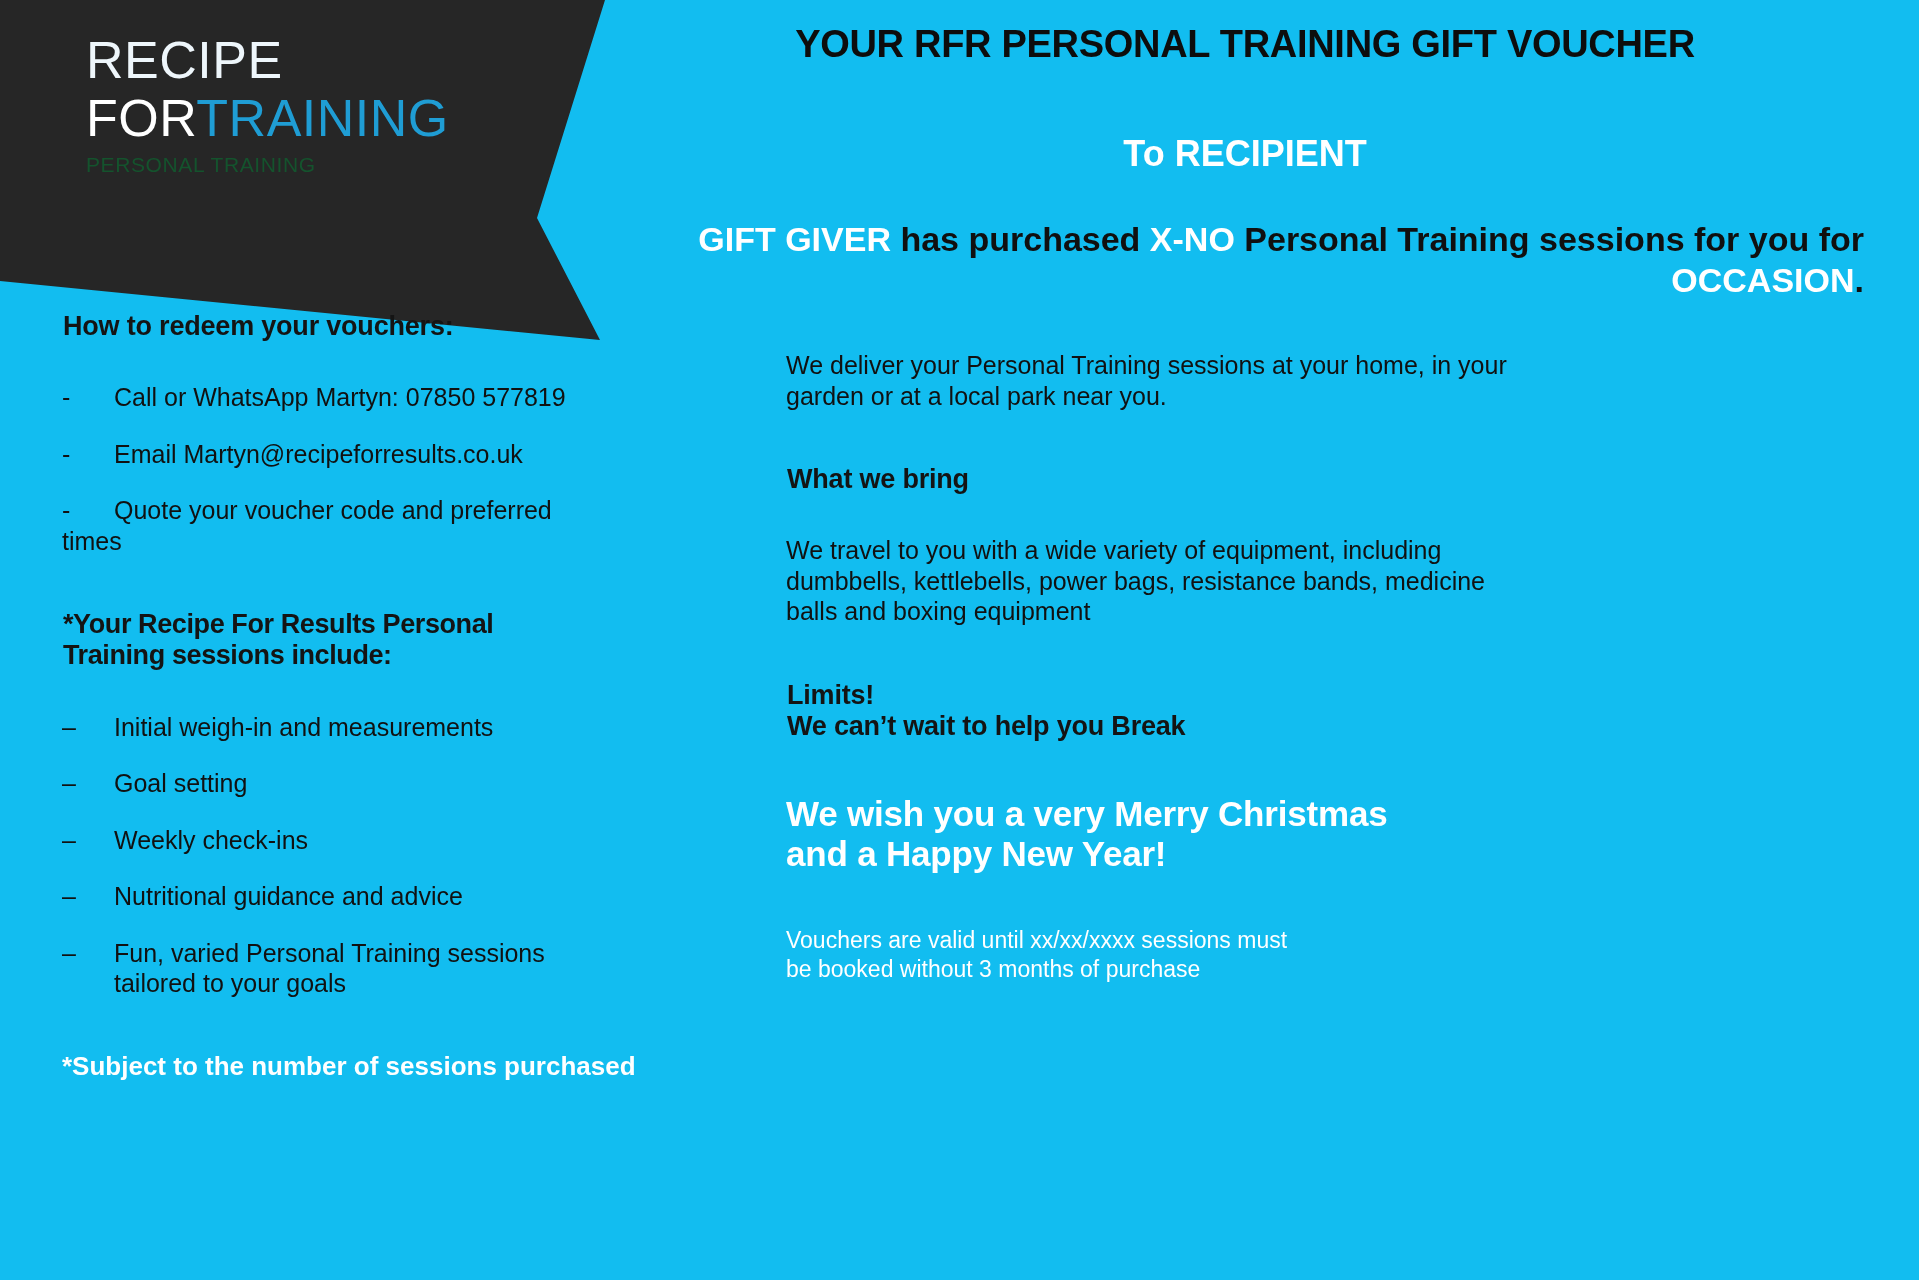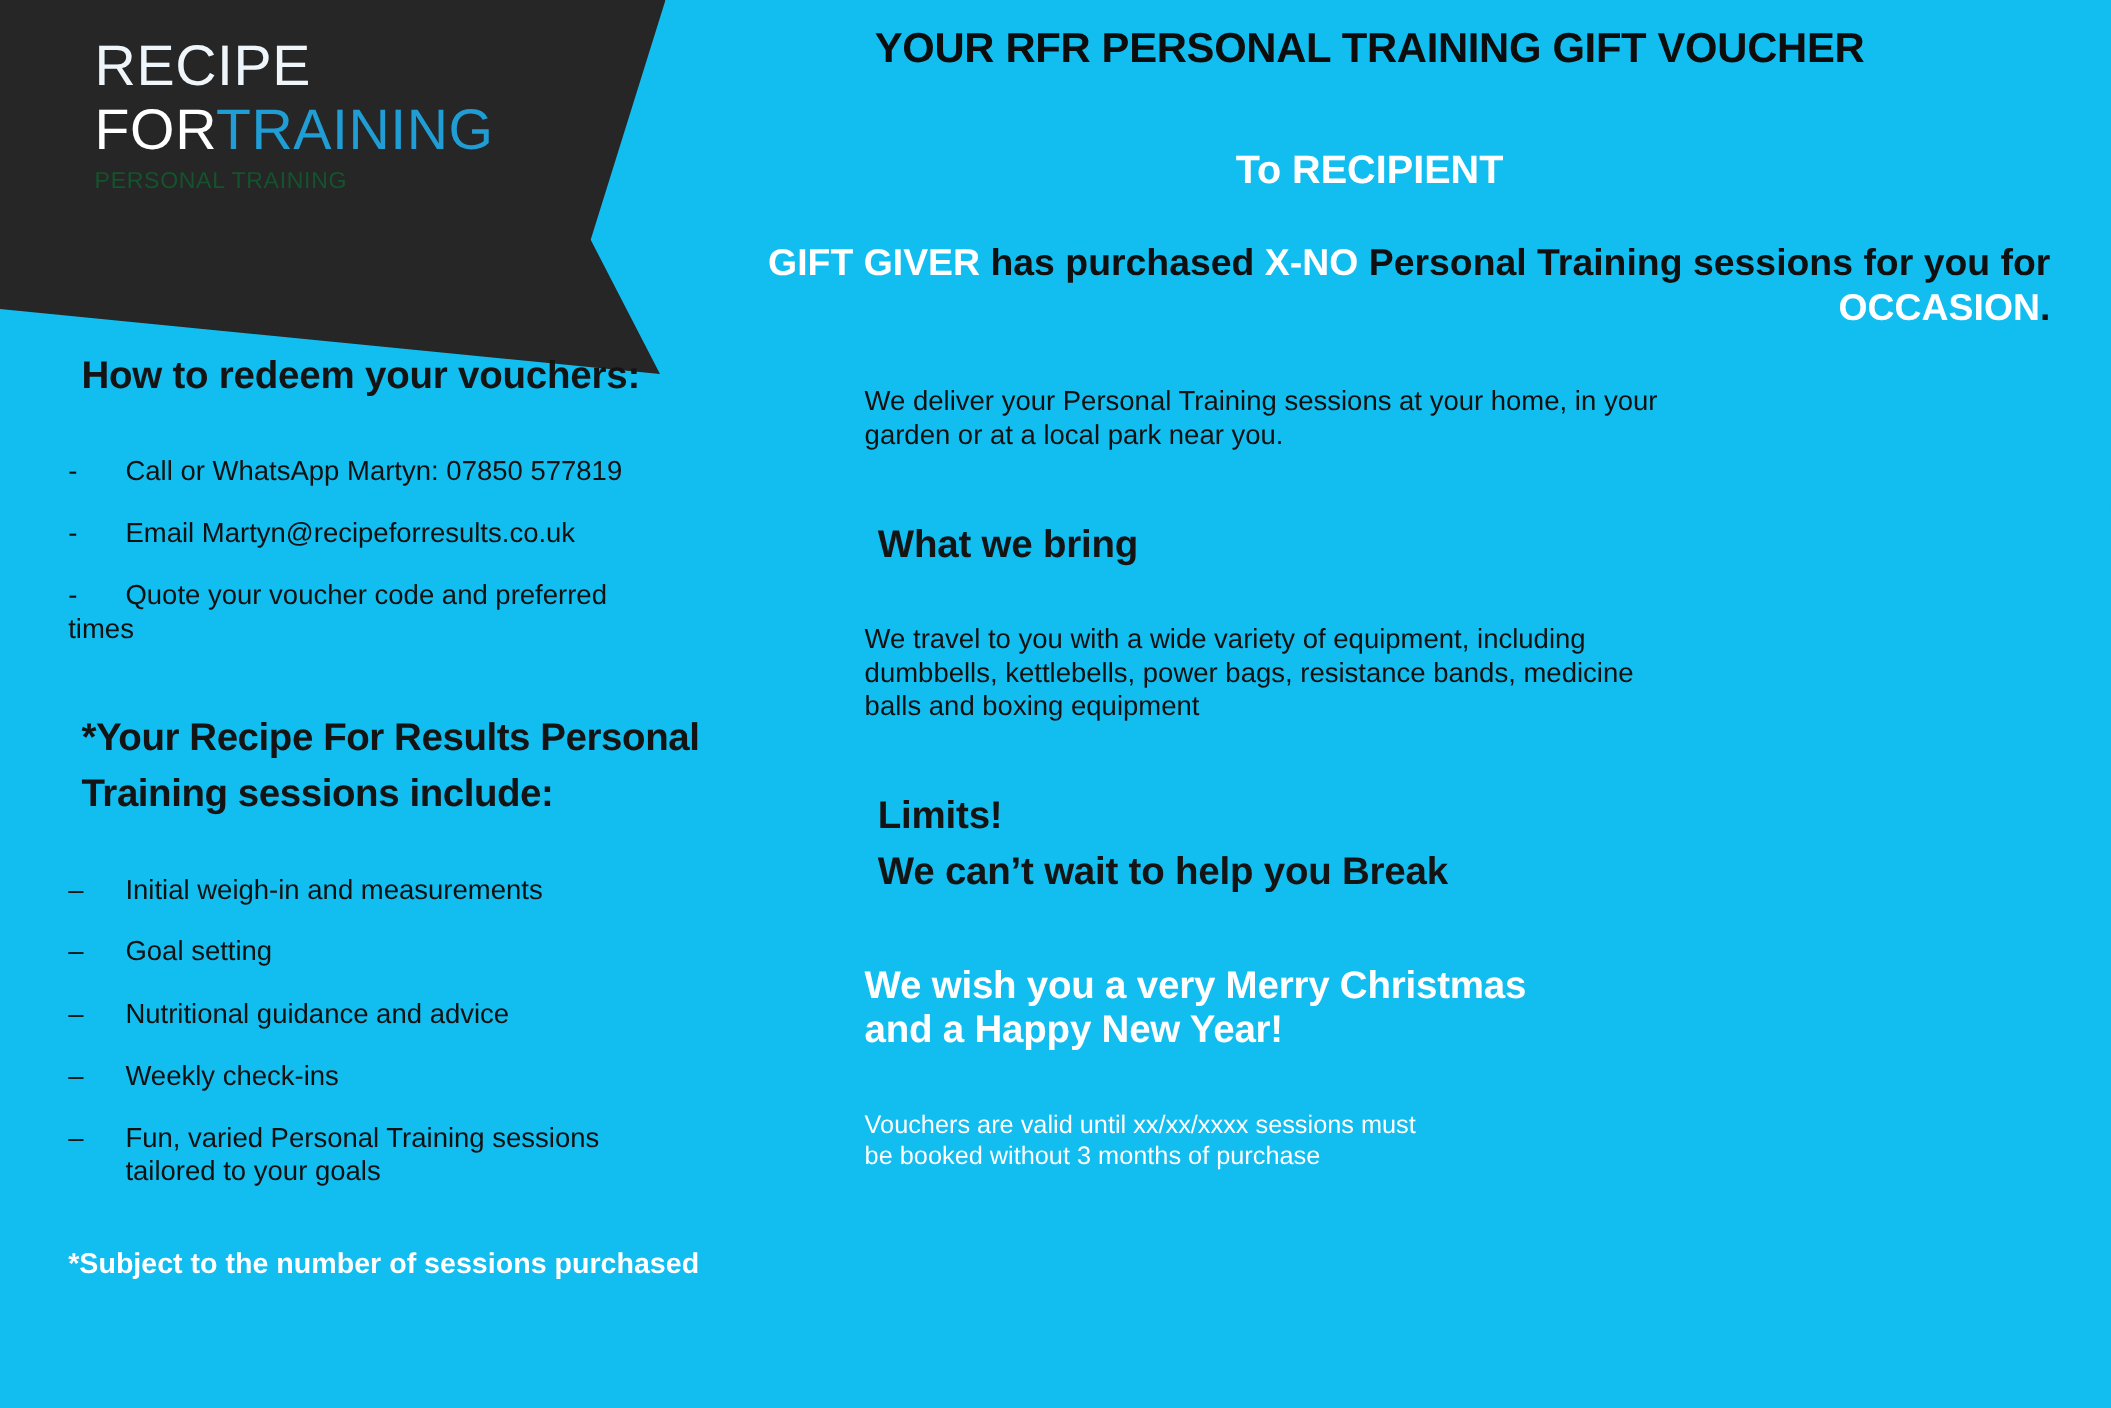--- a/index.html
+++ b/index.html
@@ -110,24 +110,24 @@
     top: 310px;
     width: 700px;
   }
   #col-right {
     left: 786px;
     top: 310px;
     width: 740px;
   }
 
   h2.section-head {
-    font-size: 35px;
+    font-size: 27px;
     font-weight: bold;
     color: #141414;
-    margin: 12px;
+    margin: 1px;
     line-height: 1.12;
     letter-spacing: -0.2px;
   }
   .section-head.tight { letter-spacing: -0.4px; }
 
   p.body-text {
     font-size: 25px;
     font-weight: 400;
     color: #111111;
     margin: 0;
@@ -244,24 +244,24 @@
     <div class="spacer-md"></div>
 
     <ul class="dash-list">
       <li>
         <span class="marker">–</span><span class="li-text">Initial weigh-in and measurements</span>
       </li>
       <li>
         <span class="marker">–</span><span class="li-text">Goal setting</span>
       </li>
       <li>
+        <span class="marker">–</span><span class="li-text">Weekly check-ins</span>
+      </li>
+      <li>
         <span class="marker">–</span><span class="li-text">Nutritional guidance and advice</span>
-      </li>
-      <li>
-        <span class="marker">–</span><span class="li-text">Weekly check-ins</span>
       </li>
       <li>
         <span class="marker">–</span><span class="li-text">Fun, varied Personal Training sessions</span>
         <span class="li-cont">tailored to your goals</span>
       </li>
     </ul>
 
     <div class="spacer-sm"></div>
     <p class="white-note">*Subject to the number of sessions purchased</p>
   </div>

